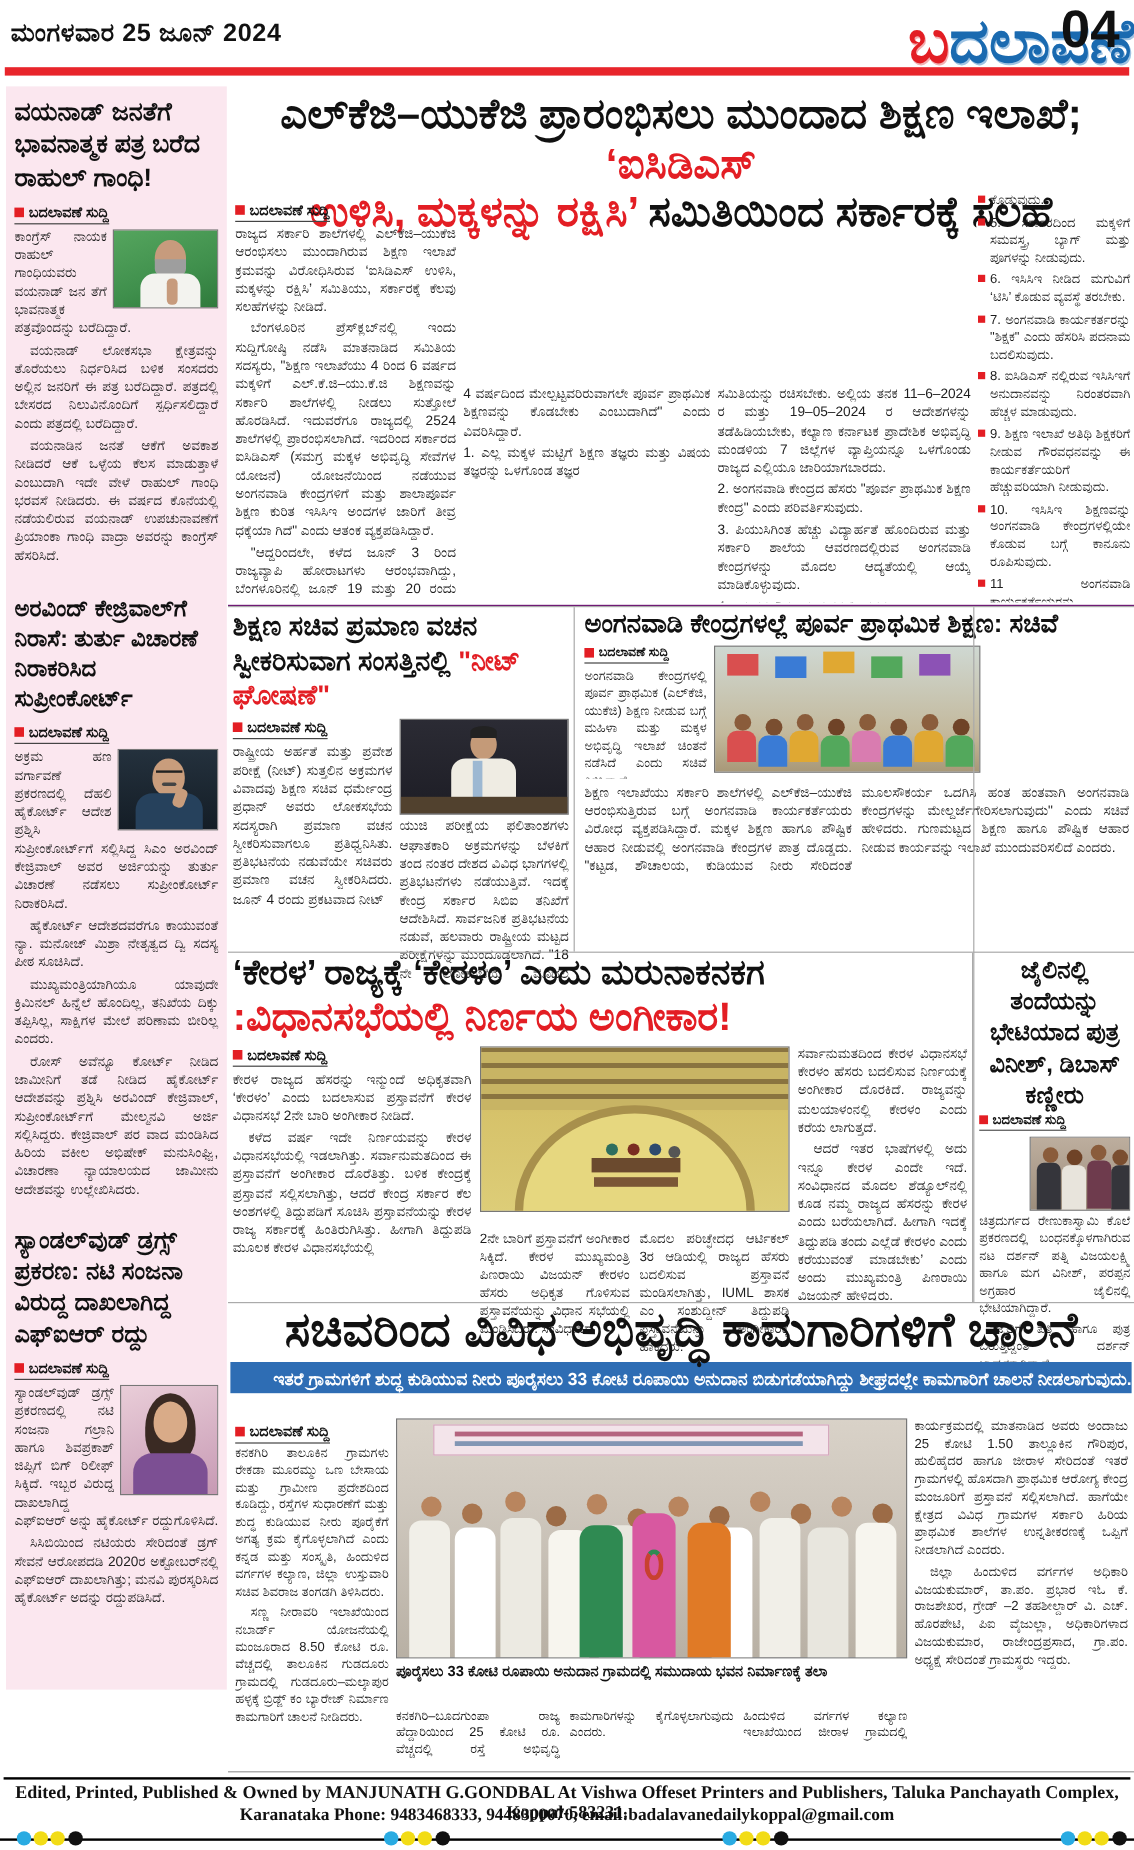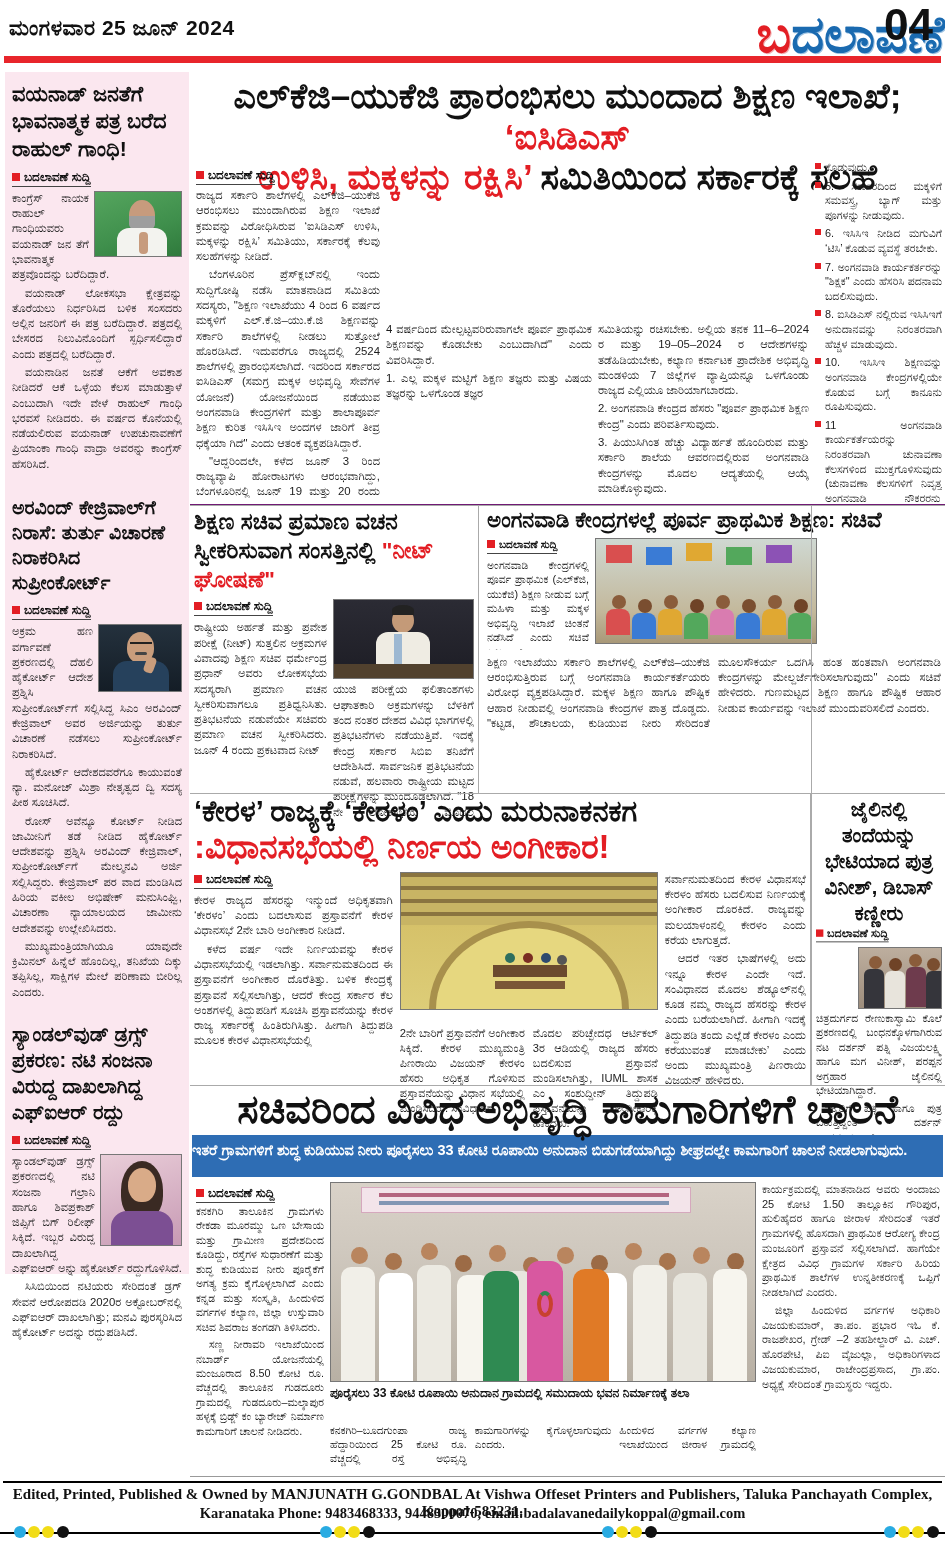--- a/index.html
+++ b/index.html
@@ -22,21 +22,21 @@
   .byline .sq{width:8px;height:8px;background:#e31e24;flex:0 0 auto}
   .bodytxt{font-size:11.4px;line-height:1.34;text-align:justify;color:#1d1d1d;overflow:hidden}
   .bodytxt p{margin-bottom:3px;text-indent:13px}
   .bodytxt p.ni{text-indent:0}
   .red{color:#e31e24}
   .vline{position:absolute;width:1px;background:#aaa}
   .hline{position:absolute;height:1px;background:#aaa}
   .ph{position:relative;overflow:hidden;background:#999;border:1px solid #777}
 
   
-  .sidebar{position:absolute;left:5px;top:72px;width:184px;height:1202px;background:#fbe7ef;padding:8px 7px}
+  .sidebar{position:absolute;left:5px;top:72px;width:184px;height:1336px;background:#fbe7ef;padding:8px 7px}
   .sb-h1{font-size:21px;line-height:1.3;font-weight:bold;margin-bottom:8px}
   .sb-h2{font-size:19px;line-height:1.32;font-weight:bold;margin:20px 0 8px}
   .sb-h3{font-size:20px;line-height:1.3;font-weight:bold;margin:18px 0 8px}
   .ph.rahul{float:right;width:88px;height:66px;margin:0 0 3px 5px;background:linear-gradient(160deg,#55a55e 0%,#3f8f4c 60%,#2f7a3c 100%)}
   .rahul .head{position:absolute;left:34px;top:8px;width:26px;height:30px;border-radius:50% 50% 46% 46%;background:#c79b7d}
   .rahul .beard{position:absolute;left:34px;top:24px;width:26px;height:16px;border-radius:0 0 50% 50%;background:#9e9e9e}
   .rahul .shirt{position:absolute;left:22px;top:36px;width:50px;height:30px;border-radius:12px 12px 0 0;background:#f3f3ef}
   .rahul .hands{position:absolute;left:44px;top:40px;width:9px;height:22px;background:#c79b7d;border-radius:4px}
   .ph.kejri{float:right;width:84px;height:68px;margin:0 0 3px 5px;background:linear-gradient(180deg,#24313d,#141d26)}
   .kejri .head{position:absolute;left:28px;top:7px;width:27px;height:31px;border-radius:50% 50% 45% 45%;background:#c99d7c}
@@ -125,22 +125,22 @@
   .ph.jailph{float:right;width:84px;height:62px;margin:0 0 2px 3px;background:linear-gradient(180deg,#bdae9e,#9d8d7c)}
   .jailph .heads{position:absolute;top:8px;left:10px;width:13px;height:13px;border-radius:50%;background:#8a5c3b;
        box-shadow:20px 2px 0 #6f4327,40px -2px 0 #8a5c3b,58px 2px 0 #7a4e30}
   .jailph .bodies{position:absolute;top:21px;left:5px;width:20px;height:40px;border-radius:6px 6px 0 0;background:#35353b;
        box-shadow:21px 2px 0 #e8e4dc,42px -2px 0 #6e3b4d,62px 2px 0 #35353b}
   .jail .bodytxt{font-size:10.8px}
 
   
   .dev{position:absolute;left:190px;top:1086px;width:755px;height:391px;border-bottom:1px solid #999;padding:0 2px}
   .dev-h{font-size:40px;font-weight:bold;text-align:center;line-height:1.05;padding-top:2px}
-  .dev-strip{margin-top:5px;height:42px;background:#2e6db4;color:#fff;font-size:14.5px;font-weight:bold;
-             text-align:left;line-height:30px;overflow:hidden}
+  .dev-strip{margin-top:5px;height:26px;background:#2e6db4;color:#fff;font-size:14.5px;font-weight:bold;
+             text-align:right;line-height:30px;overflow:hidden}
   .dev-byline{position:absolute;left:6px;top:100px}
   .dev-c1{position:absolute;left:6px;top:118px;width:128px;height:266px;font-size:10.8px}
   .ph.devph{position:absolute;left:140px;top:96px;width:426px;height:200px;background:linear-gradient(180deg,#d9d2c8 0%,#cfc8be 35%,#b8b0a4 100%)}
   .devph .banner{position:absolute;top:4px;left:30px;width:330px;height:26px;background:#f3e4ea;border:1px solid #d5a8bd}
   .devph .bannertxt{position:absolute;top:10px;left:48px;width:290px;height:4px;background:#b4647f;box-shadow:0 8px 0 #8296b4}
   .devph .heads{position:absolute;top:64px;left:20px;width:17px;height:17px;border-radius:50%;background:#b9855e;
      box-shadow:34px 6px 0 #a8754e,70px -4px 0 #b9855e,104px 8px 0 #9c6b46,138px -2px 0 #b9855e,172px 10px 0 #a8754e,
                 206px 0 0 #b9855e,240px 8px 0 #9c6b46,274px -4px 0 #b9855e,308px 6px 0 #a8754e,342px 0 0 #b9855e,376px 6px 0 #9c6b46}
   .devph .bodies{position:absolute;top:84px;left:10px;width:34px;height:116px;border-radius:10px 10px 0 0;background:#f1efe8;
      box-shadow:38px 6px 0 #fff,76px -2px 0 #eceae2,116px 8px 0 #f7f5ee,158px 4px 0 #e8e6de,
@@ -204,22 +204,22 @@
       <div class="bodytxt">
         <div class="ph kejri">
           <div class="head"></div>
           <div class="glass"></div>
           <div class="mus"></div>
           <div class="coat"></div>
           <div class="hand"></div>
         </div>
         <p class="ni">ಅಕ್ರಮ ಹಣ ವರ್ಗಾವಣೆ ಪ್ರಕರಣದಲ್ಲಿ ದೆಹಲಿ ಹೈಕೋರ್ಟ್ ಆದೇಶ ಪ್ರಶ್ನಿಸಿ ಸುಪ್ರೀಂಕೋರ್ಟ್‌ಗೆ ಸಲ್ಲಿಸಿದ್ದ ಸಿಎಂ ಅರವಿಂದ್ ಕೇಜ್ರಿವಾಲ್ ಅವರ ಅರ್ಜಿಯನ್ನು ತುರ್ತು ವಿಚಾರಣೆ ನಡೆಸಲು ಸುಪ್ರೀಂಕೋರ್ಟ್ ನಿರಾಕರಿಸಿದೆ.</p>
         <p>ಹೈಕೋರ್ಟ್ ಆದೇಶದವರೆಗೂ ಕಾಯುವಂತೆ ನ್ಯಾ. ಮನೋಜ್ ಮಿಶ್ರಾ ನೇತೃತ್ವದ ದ್ವಿ ಸದಸ್ಯ ಪೀಠ ಸೂಚಿಸಿದೆ.</p>
+        <p>ಮುಖ್ಯಮಂತ್ರಿಯಾಗಿಯೂ ಯಾವುದೇ ಕ್ರಿಮಿನಲ್ ಹಿನ್ನೆಲೆ ಹೊಂದಿಲ್ಲ, ತನಿಖೆಯ ದಿಕ್ಕು ತಪ್ಪಿಸಿಲ್ಲ, ಸಾಕ್ಷಿಗಳ ಮೇಲೆ ಪರಿಣಾಮ ಬೀರಿಲ್ಲ ಎಂದರು.</p>
         <p>ರೋಸ್ ಅವೆನ್ಯೂ ಕೋರ್ಟ್ ನೀಡಿದ ಜಾಮೀನಿಗೆ ತಡೆ ನೀಡಿದ ಹೈಕೋರ್ಟ್ ಆದೇಶವನ್ನು ಪ್ರಶ್ನಿಸಿ ಅರವಿಂದ್ ಕೇಜ್ರಿವಾಲ್, ಸುಪ್ರೀಂಕೋರ್ಟ್‌ಗೆ ಮೇಲ್ಮನವಿ ಅರ್ಜಿ ಸಲ್ಲಿಸಿದ್ದರು. ಕೇಜ್ರಿವಾಲ್ ಪರ ವಾದ ಮಂಡಿಸಿದ ಹಿರಿಯ ವಕೀಲ ಅಭಿಷೇಕ್ ಮನುಸಿಂಘ್ವಿ, ವಿಚಾರಣಾ ನ್ಯಾಯಾಲಯದ ಜಾಮೀನು ಆದೇಶವನ್ನು ಉಲ್ಲೇಖಿಸಿದರು.</p>
-        <p>ಮುಖ್ಯಮಂತ್ರಿಯಾಗಿಯೂ ಯಾವುದೇ ಕ್ರಿಮಿನಲ್ ಹಿನ್ನೆಲೆ ಹೊಂದಿಲ್ಲ, ತನಿಖೆಯ ದಿಕ್ಕು ತಪ್ಪಿಸಿಲ್ಲ, ಸಾಕ್ಷಿಗಳ ಮೇಲೆ ಪರಿಣಾಮ ಬೀರಿಲ್ಲ ಎಂದರು.</p>
       </div>
     </div>
 
     <div>
       <div class="sb-h3">ಸ್ಯಾಂಡಲ್‌ವುಡ್ ಡ್ರಗ್ಸ್ ಪ್ರಕರಣ: ನಟಿ ಸಂಜನಾ ವಿರುದ್ದ ದಾಖಲಾಗಿದ್ದ ಎಫ್‌ಐಆರ್ ರದ್ದು</div>
       <div class="byline">
           <span class="sq"></span>
           <span>ಬದಲಾವಣೆ ಸುದ್ದಿ</span>
         </div>
       <div class="bodytxt">
@@ -261,20 +261,21 @@
       <p class="ni">3. ಪಿಯುಸಿಗಿಂತ ಹೆಚ್ಚು ವಿದ್ಯಾರ್ಹತೆ ಹೊಂದಿರುವ ಮತ್ತು ಸರ್ಕಾರಿ ಶಾಲೆಯ ಆವರಣದಲ್ಲಿರುವ ಅಂಗನವಾಡಿ ಕೇಂದ್ರಗಳನ್ನು ಮೊದಲ ಆದ್ಯತೆಯಲ್ಲಿ ಆಯ್ಕೆ ಮಾಡಿಕೊಳ್ಳುವುದು.</p>
       <p class="ni">4. ನಿರಂತರ ಕೌಶಲ್ಯಭರಿತ ತರಬೇತಿಗಳನ್ನು</p>
     </div>
 
     <div class="ma-colR bodytxt">
       <p>ಕೊಡುವುದು.</p>
       <p>5. ಸರ್ಕಾರದಿಂದ ಮಕ್ಕಳಿಗೆ ಸಮವಸ್ತ್ರ, ಬ್ಯಾಗ್ ಮತ್ತು ಪೂಗಳನ್ನು ನೀಡುವುದು.</p>
       <p>6. ಇಸಿಸಿಇ ನೀಡಿದ ಮಗುವಿಗೆ ‘ಟಿಸಿ’ ಕೊಡುವ ವ್ಯವಸ್ಥೆ ತರಬೇಕು.</p>
       <p>7. ಅಂಗನವಾಡಿ ಕಾರ್ಯಕರ್ತರನ್ನು "ಶಿಕ್ಷಕ" ಎಂದು ಹೆಸರಿಸಿ ಪದನಾಮ ಬದಲಿಸುವುದು.</p>
       <p>8. ಐಸಿಡಿಎಸ್ ನಲ್ಲಿರುವ ಇಸಿಸಿಇಗೆ ಅನುದಾನವನ್ನು ನಿರಂತರವಾಗಿ ಹೆಚ್ಚಳ ಮಾಡುವುದು.</p>
+      <p>9. ಶಿಕ್ಷಣ ಇಲಾಖೆ ಅತಿಥಿ ಶಿಕ್ಷಕರಿಗೆ ನೀಡುವ ಗೌರವಧನವನ್ನು ಈ ಕಾರ್ಯಕರ್ತೆಯರಿಗೆ ಹೆಚ್ಚುವರಿಯಾಗಿ ನೀಡುವುದು.</p>
       <p>10. ಇಸಿಸಿಇ ಶಿಕ್ಷಣವನ್ನು ಅಂಗನವಾಡಿ ಕೇಂದ್ರಗಳಲ್ಲಿಯೇ ಕೊಡುವ ಬಗ್ಗೆ ಕಾನೂನು ರೂಪಿಸುವುದು.</p>
       <p>11 ಅಂಗನವಾಡಿ ಕಾರ್ಯಕರ್ತೆಯರನ್ನು ನಿರಂತರವಾಗಿ ಚುನಾವಣಾ ಕೆಲಸಗಳಿಂದ ಮುಕ್ತಗೊಳಿಸುವುದು (ಚುನಾವಣಾ ಕೆಲಸಗಳಿಗೆ ನಿವೃತ್ತ ಅಂಗನವಾಡಿ ನೌಕರರನ್ನು ಬಳಸಬಹುದು).</p>
 
       <p></p>
     </div>
   </div>
 
   <div class="neet">
     <div class="neet-h"><span>ಶಿಕ್ಷಣ ಸಚಿವ ಪ್ರಮಾಣ ವಚನ ಸ್ವೀಕರಿಸುವಾಗ ಸಂಸತ್ತಿನಲ್ಲಿ </span><span class="red">"ನೀಟ್ ಘೋಷಣೆ"</span></div>
     <div class="neet-row">

